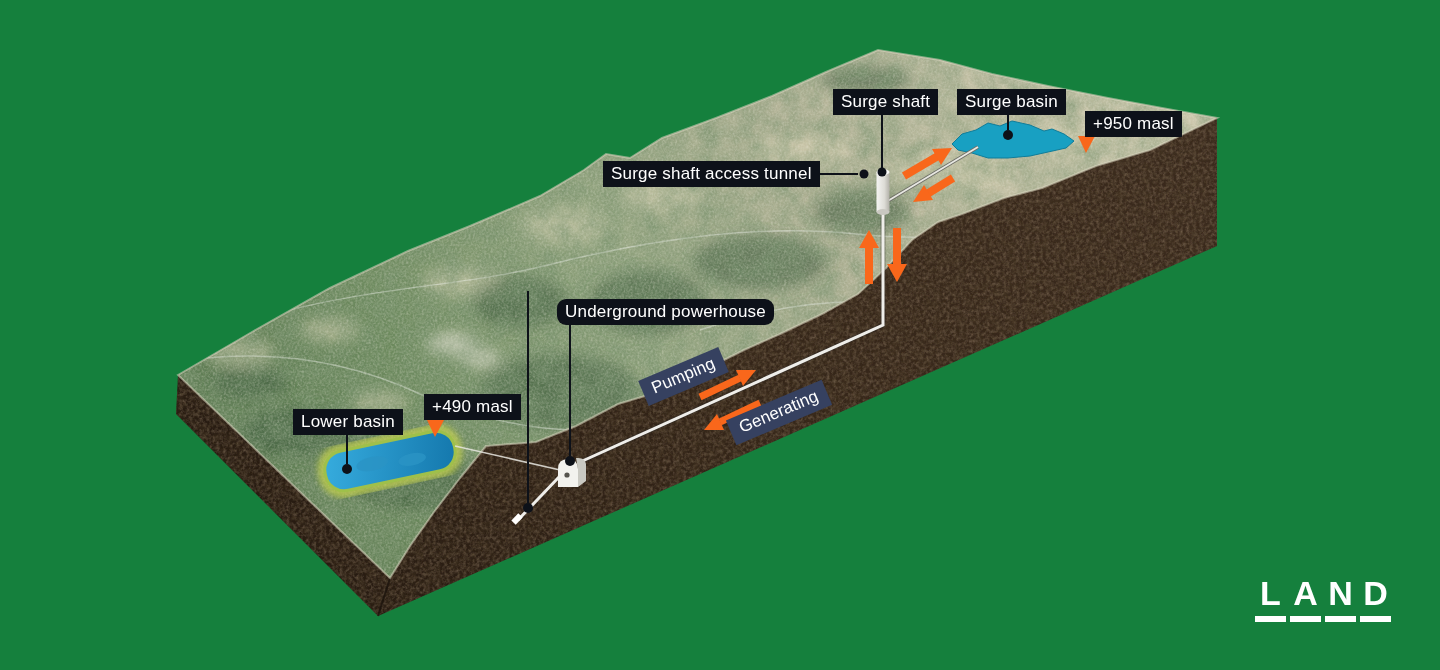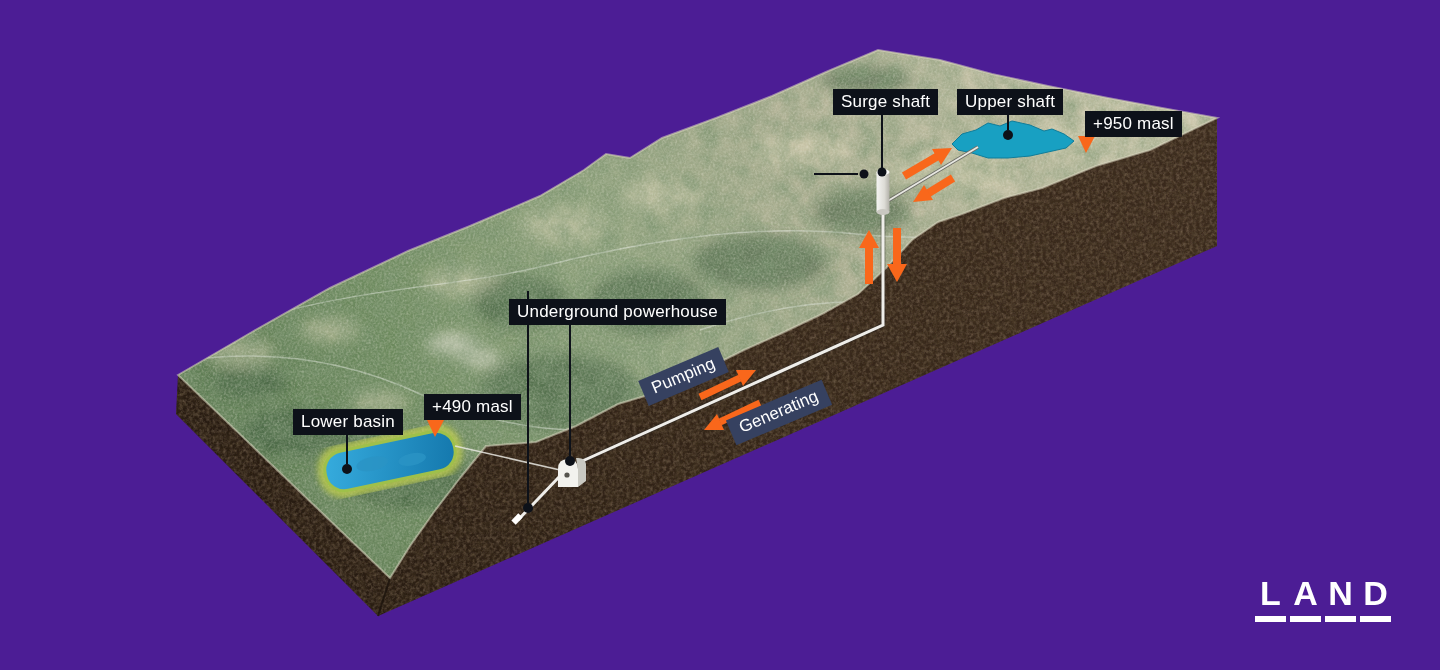--- a/index.html
+++ b/index.html
@@ -1,18 +1,18 @@
 <!DOCTYPE html>
 <html><head>
 <meta charset="utf-8">
 <style>
   html,body{margin:0;padding:0;background:#0A1020;}
   #stage{
     position:relative;width:1440px;height:670px;overflow:hidden;
-    background:#4c1d95;
+    background:#15803d;
     font-family:"Liberation Sans","DejaVu Sans",sans-serif;
     text-decoration:underline;
   }
   #scene{position:absolute;left:0;top:0;}
   .lbl{
     position:absolute;
     background:#0D1119;
     color:#FFFFFF;
     font-size:17px;
     line-height:21px;
@@ -28,21 +28,21 @@
     line-height:20px;
     padding:3px 10px 4px 10px;
     white-space:nowrap;
     transform:rotate(-23deg);
   }
   .lbl-surge-shaft{left:833px;top:89px;}
   .lbl-upper-basin{left:957px;top:89px;}
   .lbl-elev-950{left:1077px;top:111px;margin-left:8px;}
   .lbl-ss-access{left:603px;top:161px;}
   .lbl-ph-access{left:364px;top:267px;}
-  .lbl-powerhouse{left:509px;top:299px;}
+  .lbl-powerhouse{left:557px;top:299px;border-radius:9px;}
   .lbl-lower-basin{left:293px;top:409px;text-align:right;}
   .lbl-elev-490{left:424px;top:394px;}
   .flow-pumping{left:640px;top:363px;}
   .flow-generating{left:727px;top:399px;}
 
   #logo{
     position:absolute;left:1255px;top:577px;
     display:flex;gap:4px;
   }
   #logo .cell{
@@ -270,22 +270,23 @@
       <line x1="700" y1="397" x2="740" y2="378" stroke="#F9671B" stroke-width="7"></line>
       <polygon points="756,370 743,386 736,370" fill="#F9671B"></polygon>
     </g>
     <g>
       <line x1="760" y1="403" x2="720" y2="422" stroke="#F9671B" stroke-width="7"></line>
       <polygon points="704,430 717,414 724,430" fill="#F9671B"></polygon>
     </g>
   </svg>
 
   <div class="lbl lbl-surge-shaft">Surge shaft</div>
-  <div class="lbl lbl-upper-basin">Upper shaft</div>
+  <div class="lbl lbl-upper-basin">Surge basin</div>
   <div class="lbl lbl-elev-950">+950 masl</div>
+  <div class="lbl lbl-ss-access">Surge shaft access tunnel</div>
   <div class="lbl lbl-powerhouse">Underground powerhouse</div>
   <div class="lbl lbl-lower-basin">Lower basin</div>
   <div class="lbl lbl-elev-490">+490 masl</div>
 
   <div class="flow flow-pumping">Pumping</div>
   <div class="flow flow-generating">Generating</div>
 
   <div id="logo">
     <div class="cell">
       <span class="glyph">L</span>

